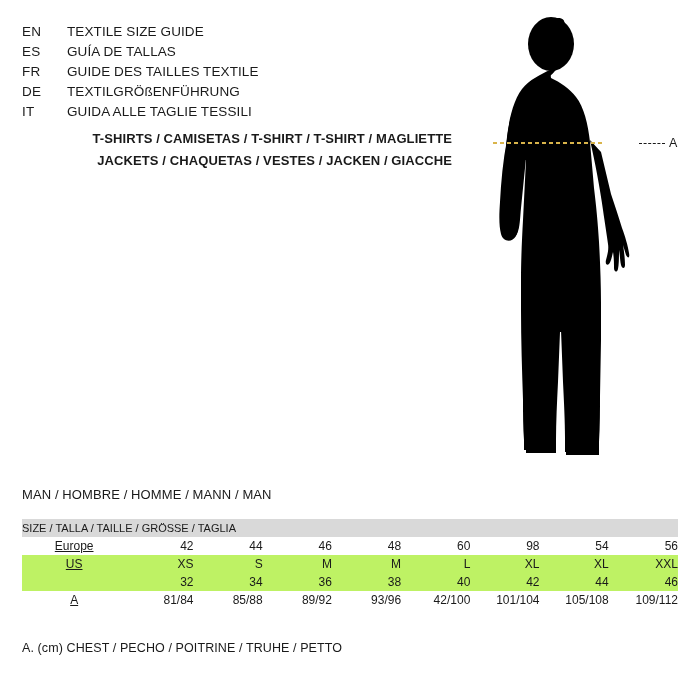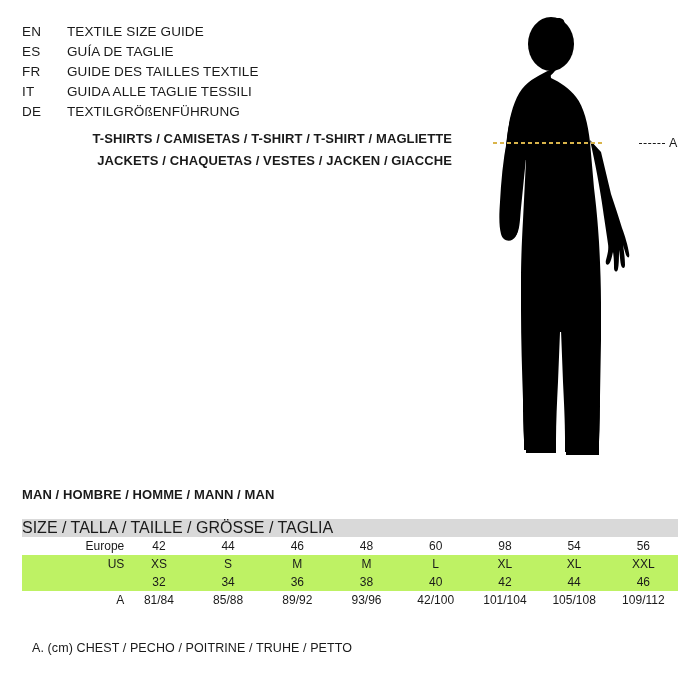--- a/index.html
+++ b/index.html
@@ -79,89 +79,90 @@
     width: 26px;
     border-top: 1.5px dashed #1a1a1a;
   }
 
   
   .man-title {
     position: absolute;
     left: 22px;
     top: 487px;
     font-size: 13px;
-    font-weight: bold;
+    font-weight: normal;
     letter-spacing: 0.1px;
   }
 
   table.size-table {
     position: absolute;
     left: 22px;
     top: 519px;
     width: 656px;
     border-collapse: collapse;
     font-size: 12px;
   }
   table.size-table td {
     padding: 0;
     height: 18px;
     vertical-align: middle;
   }
   .row-head td {
     background: #d9d9d9;
-    font-size: 16px;
+    font-size: 11px;
     padding-left: 2px;
   }
   .row-alt td {
     background: #bef264;
   }
   .row-plain td {
     background: #ffffff;
   }
   .col-label {
     width: 100px;
     padding-left: 2px !important;
-    text-align: right;
+    text-align: center;
+    text-decoration: underline;
   }
   .cell {
     width: 69px;
-    text-align: center;
+    text-align: right;
   }
 
   .footnote {
     position: absolute;
-    left: 32px;
+    left: 22px;
     top: 641px;
     font-size: 12.5px;
     letter-spacing: 0.1px;
   }
 </style>
 </head>
 <body>
 
 <div class="lang-table">
   <div class="lang-row">
     <div class="lang-code">EN</div>
     <div class="lang-text">TEXTILE SIZE GUIDE</div>
   </div>
   <div class="lang-row">
     <div class="lang-code">ES</div>
-    <div class="lang-text">GUÍA DE TAGLIE</div>
+    <div class="lang-text">GUÍA DE TALLAS</div>
   </div>
   <div class="lang-row">
     <div class="lang-code">FR</div>
     <div class="lang-text">GUIDE DES TAILLES TEXTILE</div>
   </div>
   <div class="lang-row">
+    <div class="lang-code">DE</div>
+    <div class="lang-text">TEXTILGRÖßENFÜHRUNG</div>
+  </div>
+  <div class="lang-row">
     <div class="lang-code">IT</div>
     <div class="lang-text">GUIDA ALLE TAGLIE TESSILI</div>
-  </div>
-  <div class="lang-row">
-    <div class="lang-code">DE</div>
-    <div class="lang-text">TEXTILGRÖßENFÜHRUNG</div>
   </div>
 </div>
 
 <div class="category-lines">
   <div class="category-line">T-SHIRTS / CAMISETAS / T-SHIRT / T-SHIRT / MAGLIETTE</div>
   <div class="category-line">JACKETS / CHAQUETAS / VESTES / JACKEN / GIACCHE</div>
 </div>
 
 <div class="figure-area">
   <svg class="figure-svg" width="240" height="470" viewBox="0 0 240 470">

